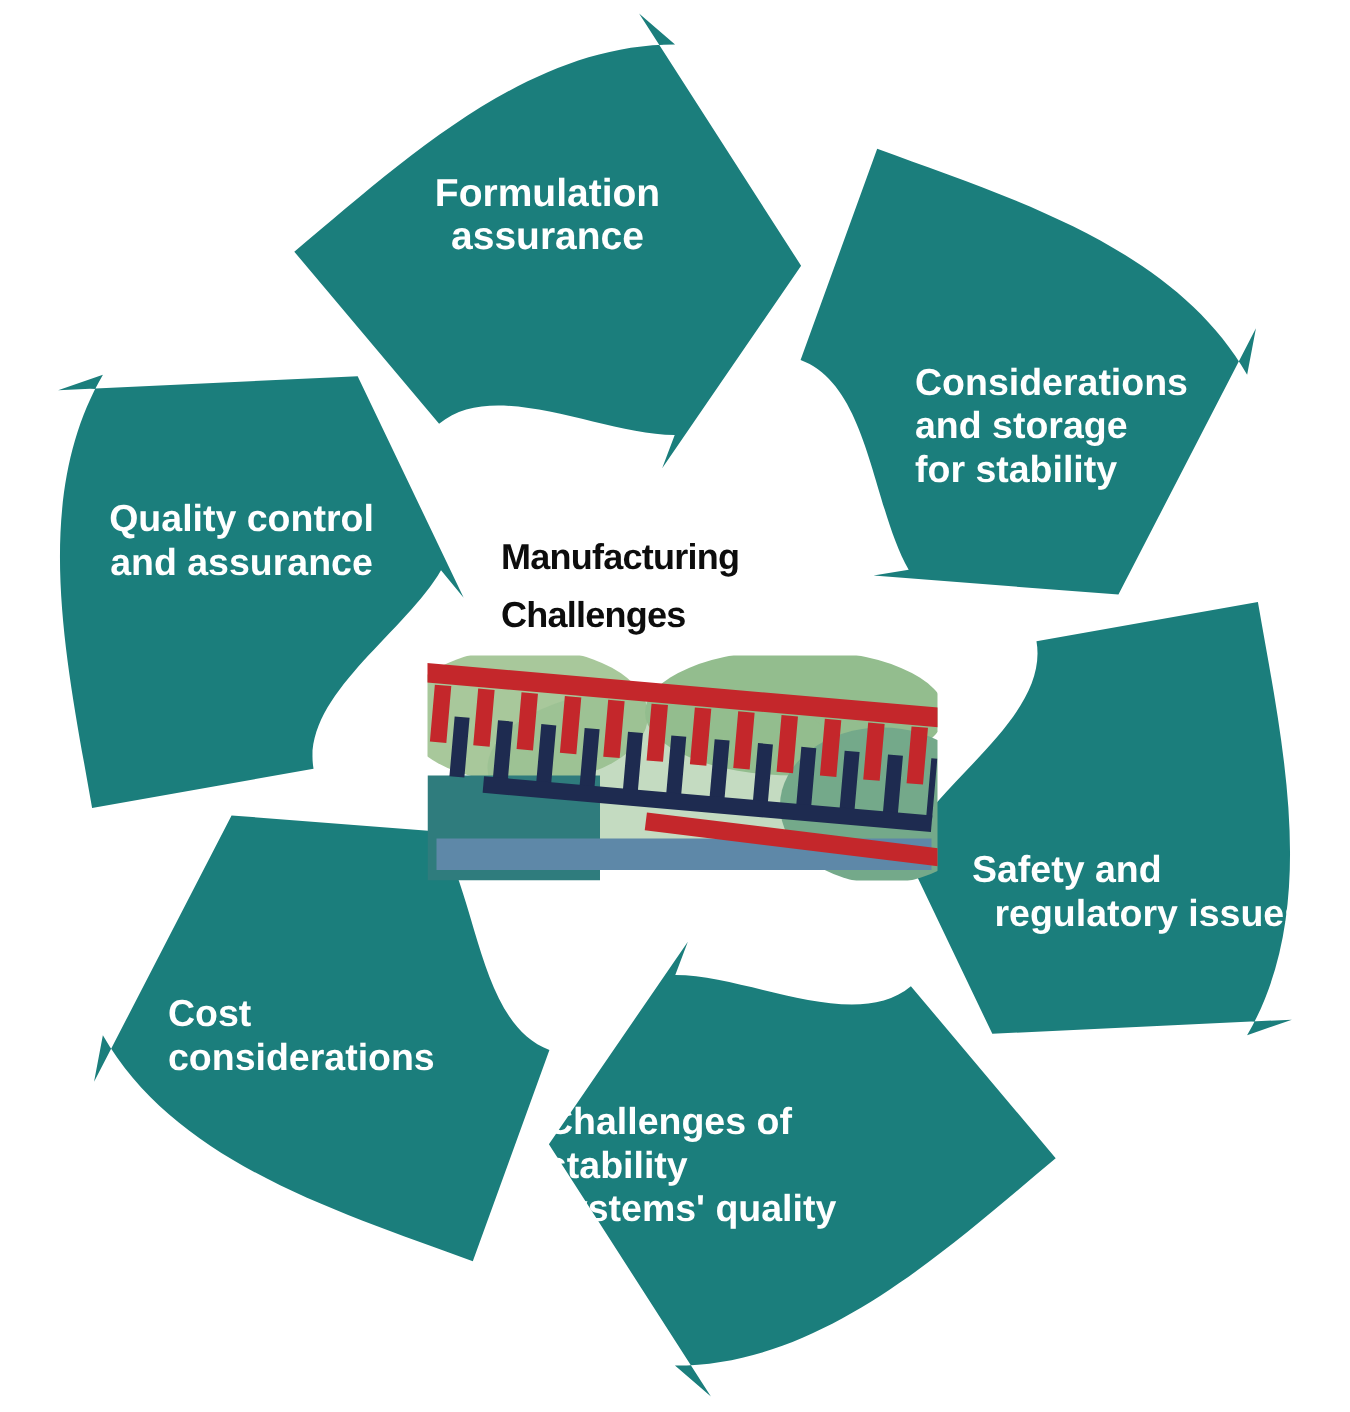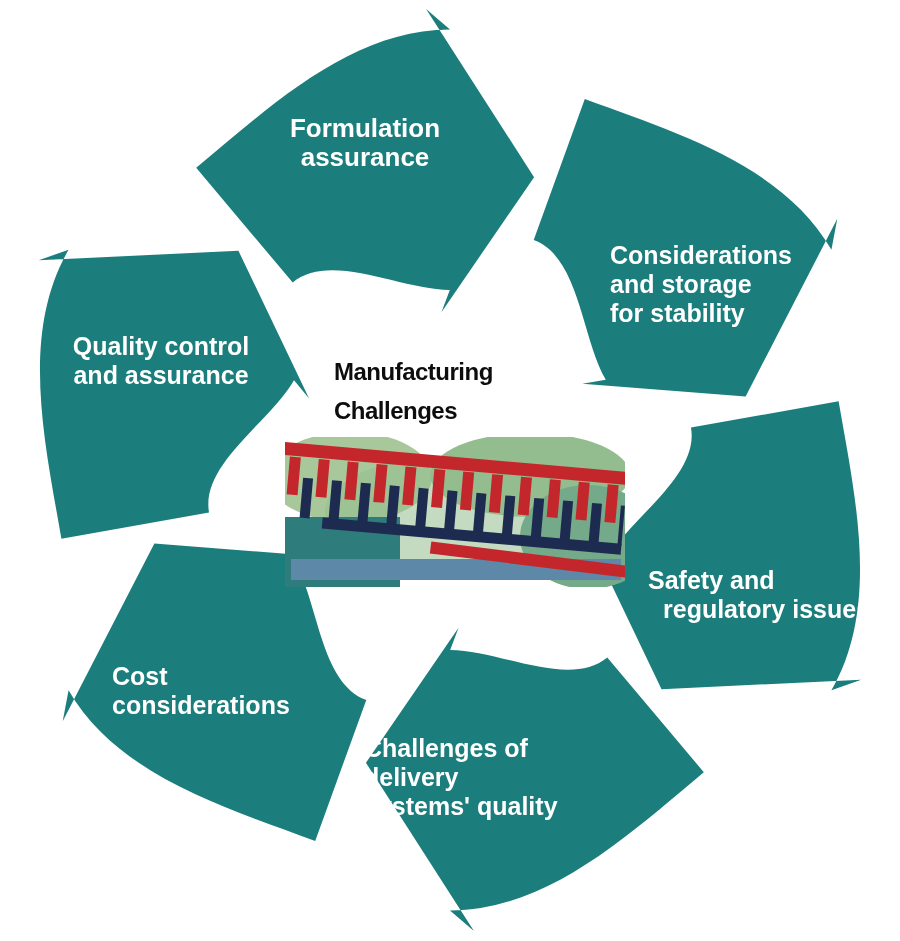--- a/index.html
+++ b/index.html
@@ -115,21 +115,21 @@
     <div class="ln">for stability</div>
   </div>
 
   <div class="label lbl-safety">
     <div class="ln">Safety and</div>
     <div class="ln indent">regulatory issues</div>
   </div>
 
   <div class="label lbl-delivery">
     <div class="ln">Challenges of</div>
-    <div class="ln">delivery</div>
+    <div class="ln">stability</div>
     <div class="ln">systems' quality</div>
   </div>
 
   <div class="label lbl-cost">
     <div class="ln">Cost</div>
     <div class="ln">considerations</div>
   </div>
 
   <div class="label lbl-quality">
     <div class="ln">Quality control</div>

